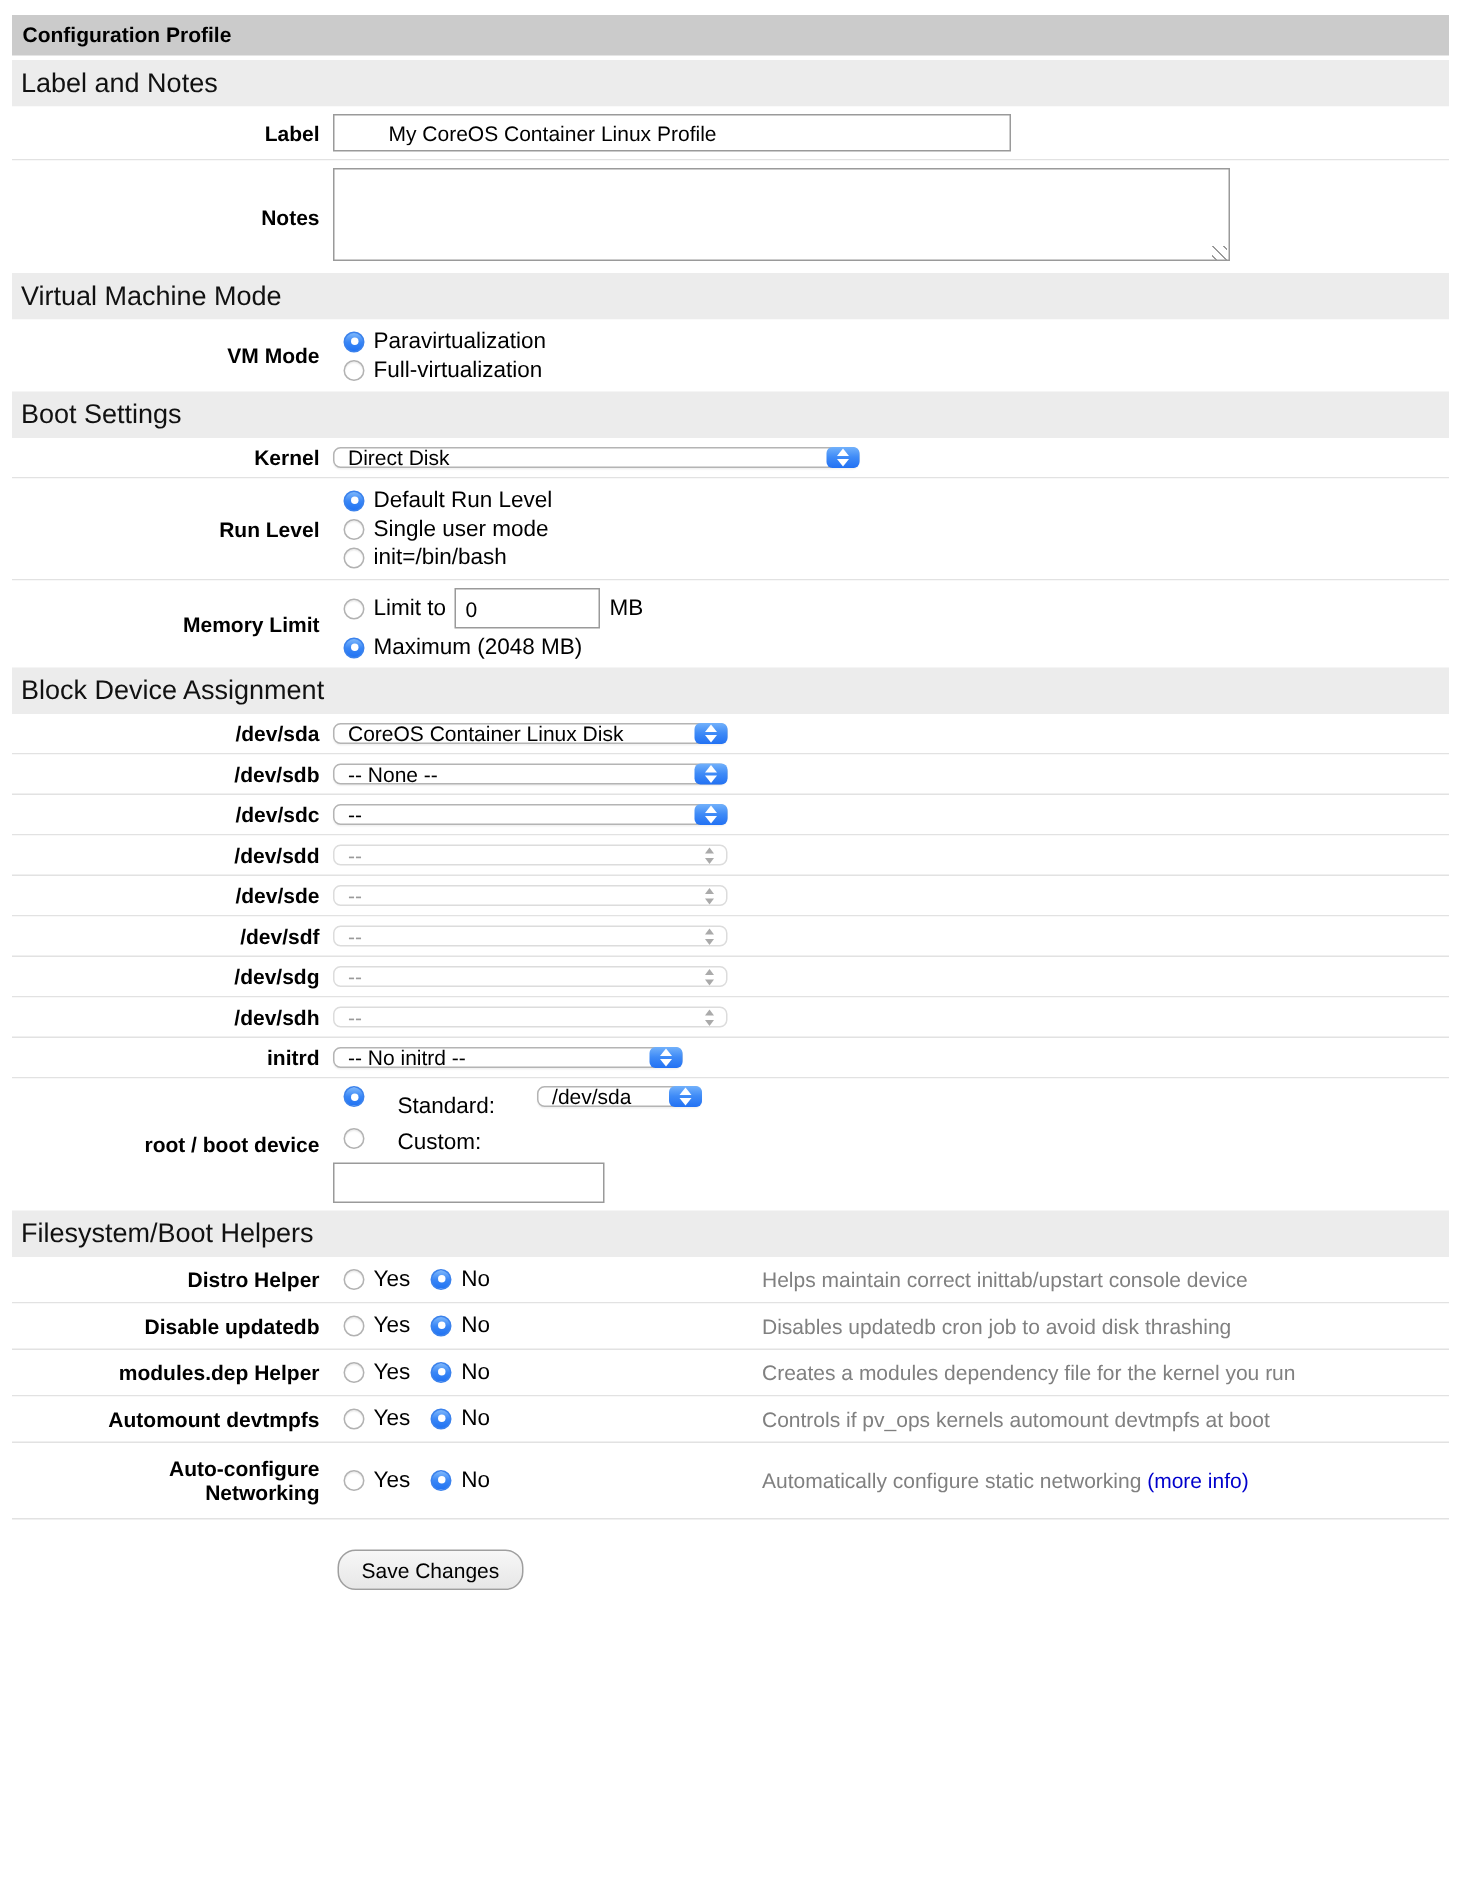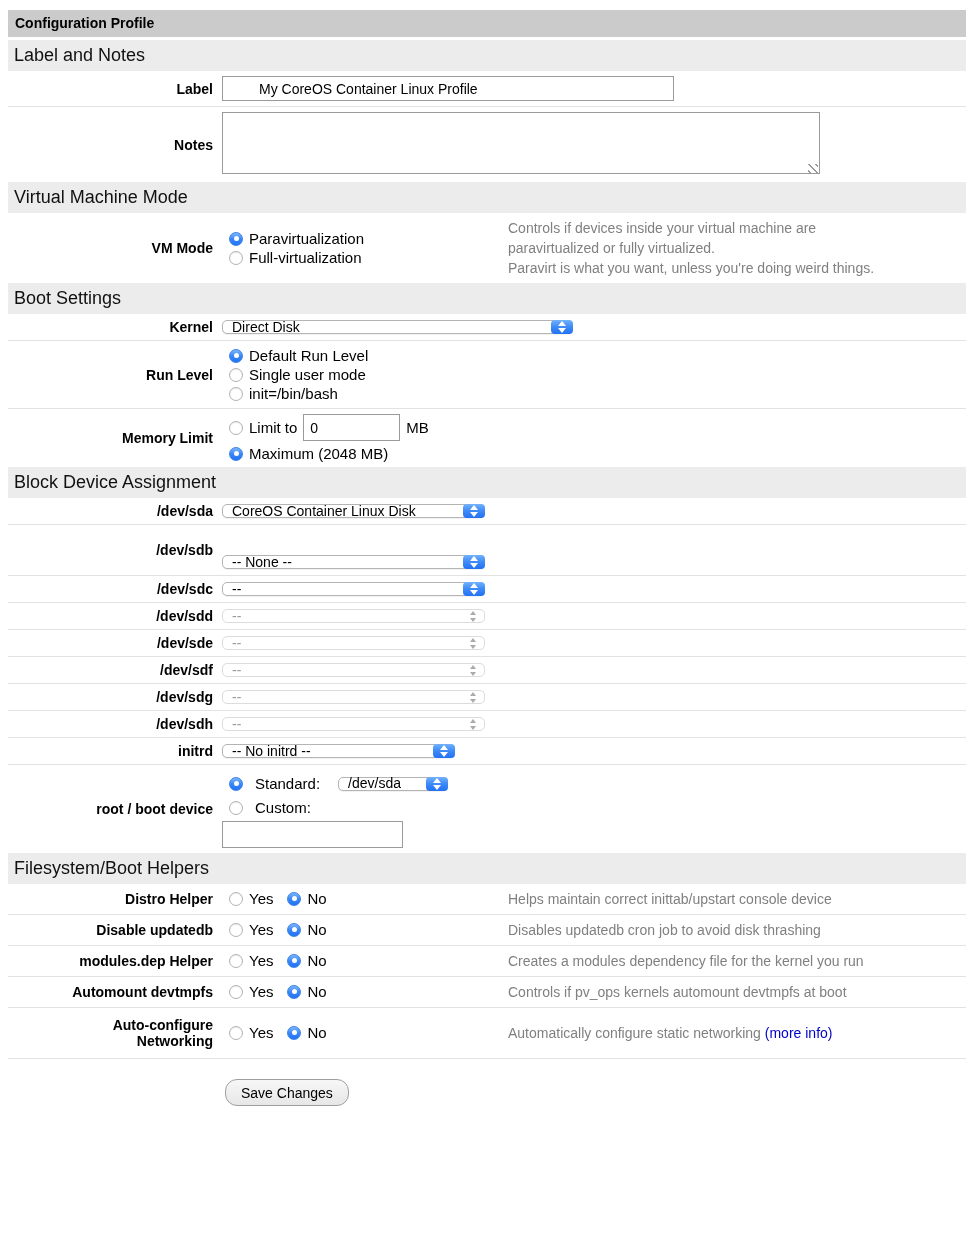--- a/index.html
+++ b/index.html
@@ -131,21 +131,21 @@
     position: absolute; left: 50%; top: 50%;
     width: 5px; height: 5px; margin: -2.5px 0 0 -2.5px;
     border-radius: 50%; background: #fff;
   }
   .opt-label { font-size: 15px; }
 
   .mem-line { display: flex; align-items: center; gap: 6px; margin-left: 7px; white-space: nowrap; }
   .mem-line + .mem-line { margin-top: 4px; }
   .stack .radio-opt + .radio-opt { margin-top: 0; }
 
-  .root-line { display: flex; align-items: center; gap: 12px; margin-left: 7px; line-height: 27px; }
+  .root-line { display: flex; gap: 22px; margin-left: 7px; line-height: 27px; }
   .root-line.second { line-height: 20px; margin-top: 1px; }
 
   .link { color: #0000cc; cursor: pointer; }
 
   
   .save-row { padding: 20px 0 16px 217px; }
   .save-button {
     font-family: inherit; font-size: 14px; color: #000;
     background: linear-gradient(180deg, #f7f7f7, #e7e7e7);
     border: 1px solid #9f9f9f;
@@ -190,25 +190,20 @@
         <div class="radio-opt">
           <span class="radio checked"></span>
           <span class="opt-label">Paravirtualization</span>
         </div>
         <div class="radio-opt">
           <span class="radio"></span>
           <span class="opt-label">Full-virtualization</span>
         </div>
       </div>
     </div>
-    <div class="row-help">
-      <div>Controls if devices inside your virtual machine are</div>
-      <div>paravirtualized or fully virtualized.</div>
-      <div>Paravirt is what you want, unless you're doing weird things.</div>
-    </div>
   </div>
 
   <div class="section-bar">Boot Settings</div>
 
   <div class="form-row bordered">
     <div class="row-label">Kernel</div>
     <div class="row-control" style="width:auto;">
       <div class="mselect w-kernel">
         <span class="mselect-value">Direct Disk</span>
         <span class="mselect-cap">
@@ -265,21 +260,21 @@
         <span class="mselect-cap">
             <i class="tri-up"></i>
             <i class="tri-down"></i>
           </span>
       </div>
     </div>
   </div>
 
   <div class="form-row bordered">
     <div class="row-label">/dev/sdb</div>
-    <div class="row-control" style="width:auto;margin-top:24px;">
+    <div class="row-control" style="width:auto;">
       <div class="mselect w-block">
         <span class="mselect-value">-- None --</span>
         <span class="mselect-cap">
             <i class="tri-up"></i>
             <i class="tri-down"></i>
           </span>
       </div>
     </div>
   </div>
 

